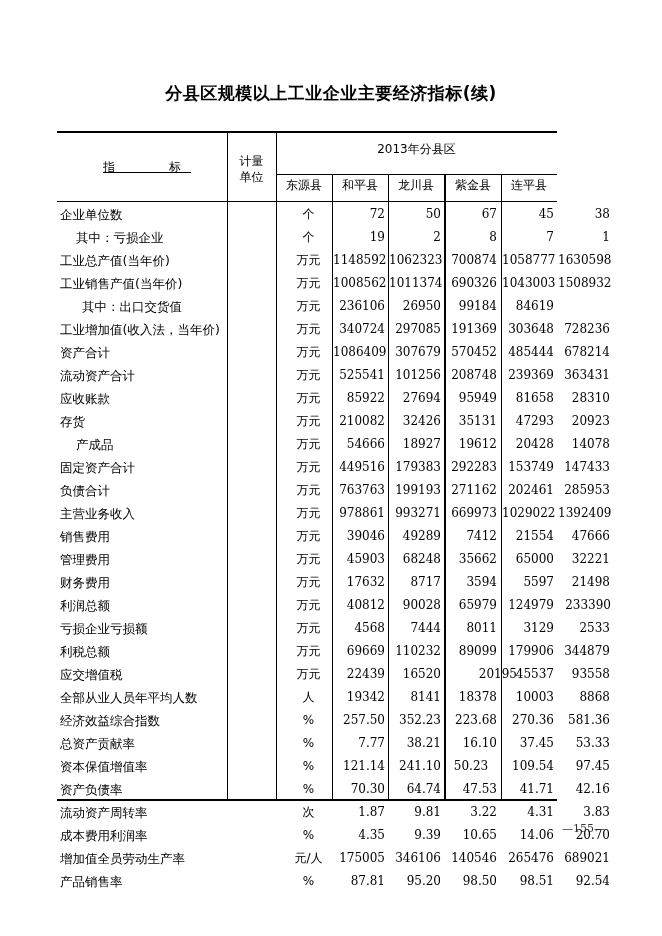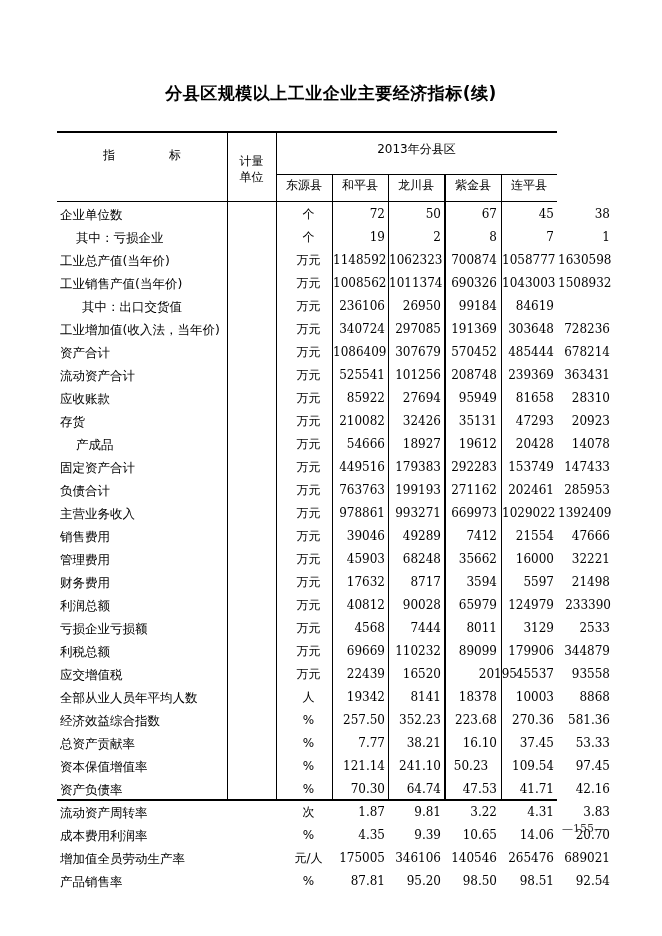--- a/index.html
+++ b/index.html
@@ -72,24 +72,25 @@
 
   
   .hdr {
     position: absolute;
     text-align: center;
     font-size: 12px;
     line-height: 14px;
   }
   .hdr-indicator {
     left: 57px;
-    top: 148px;
+    top: 160px;
     width: 170px;
     letter-spacing: 10px;
     text-indent: 10px;
+    text-decoration: underline;
   }
   .hdr-unit {
     left: 227px;
     top: 153px;
     width: 49px;
     line-height: 16px;
   }
   .hdr-group {
     left: 276px;
     top: 142px;
@@ -323,21 +324,21 @@
         <div class="val" style="left: 388px; width: 52px;">7412</div>
         <div class="val" style="left: 445px; width: 52px;">21554</div>
         <div class="val" style="left: 501px; width: 52px;">47666</div>
       </div>
       <div class="row">
         <div class="lbl">管理费用</div>
         <div class="unit">万元</div>
         <div class="val" style="left: 276px; width: 52px;">45903</div>
         <div class="val" style="left: 332px; width: 52px;">68248</div>
         <div class="val" style="left: 388px; width: 52px;">35662</div>
-        <div class="val" style="left: 445px; width: 52px;">16000</div>
+        <div class="val" style="left: 445px; width: 52px;">65000</div>
         <div class="val" style="left: 501px; width: 52px;">32221</div>
       </div>
       <div class="row">
         <div class="lbl">财务费用</div>
         <div class="unit">万元</div>
         <div class="val" style="left: 276px; width: 52px;">17632</div>
         <div class="val" style="left: 332px; width: 52px;">8717</div>
         <div class="val" style="left: 388px; width: 52px;">3594</div>
         <div class="val" style="left: 445px; width: 52px;">5597</div>
         <div class="val" style="left: 501px; width: 52px;">21498</div>

